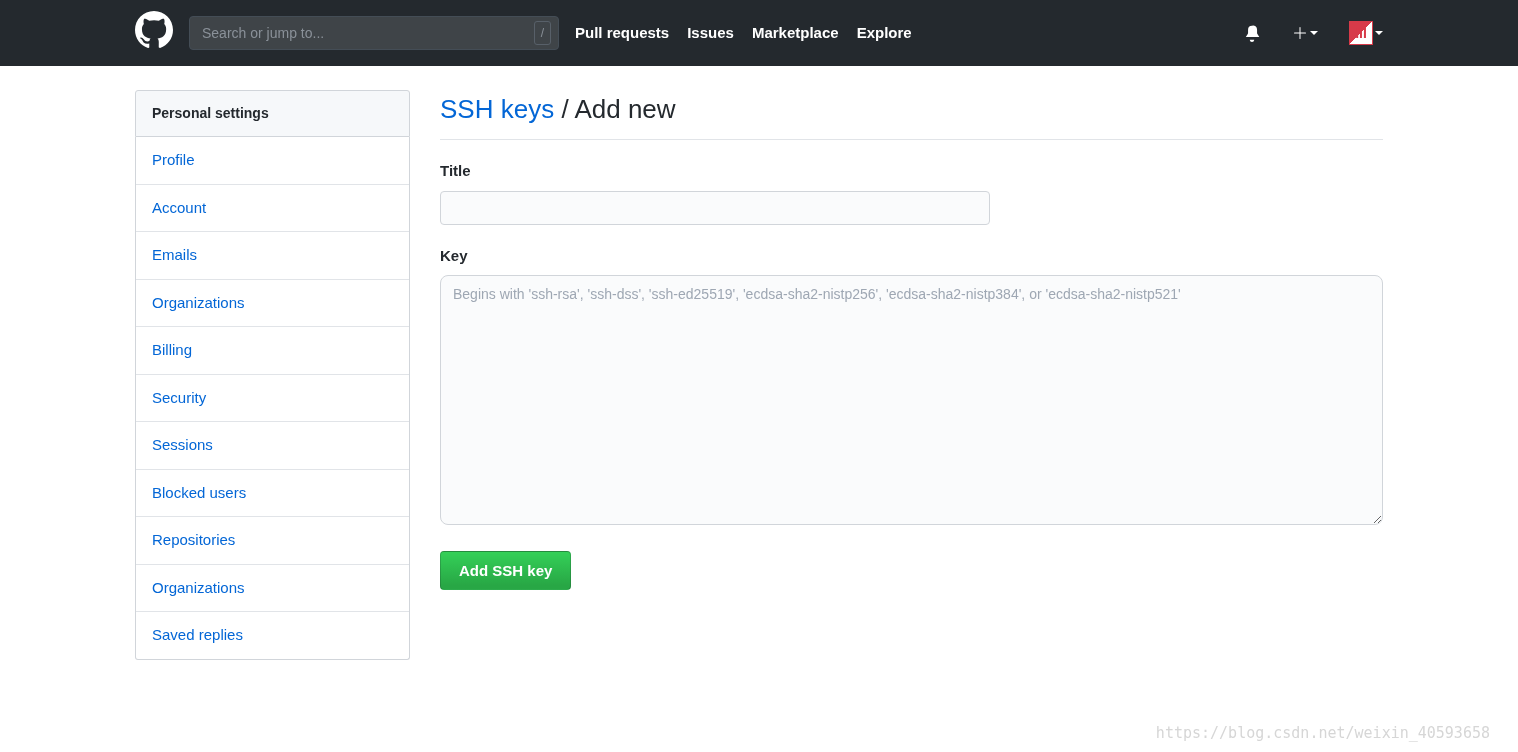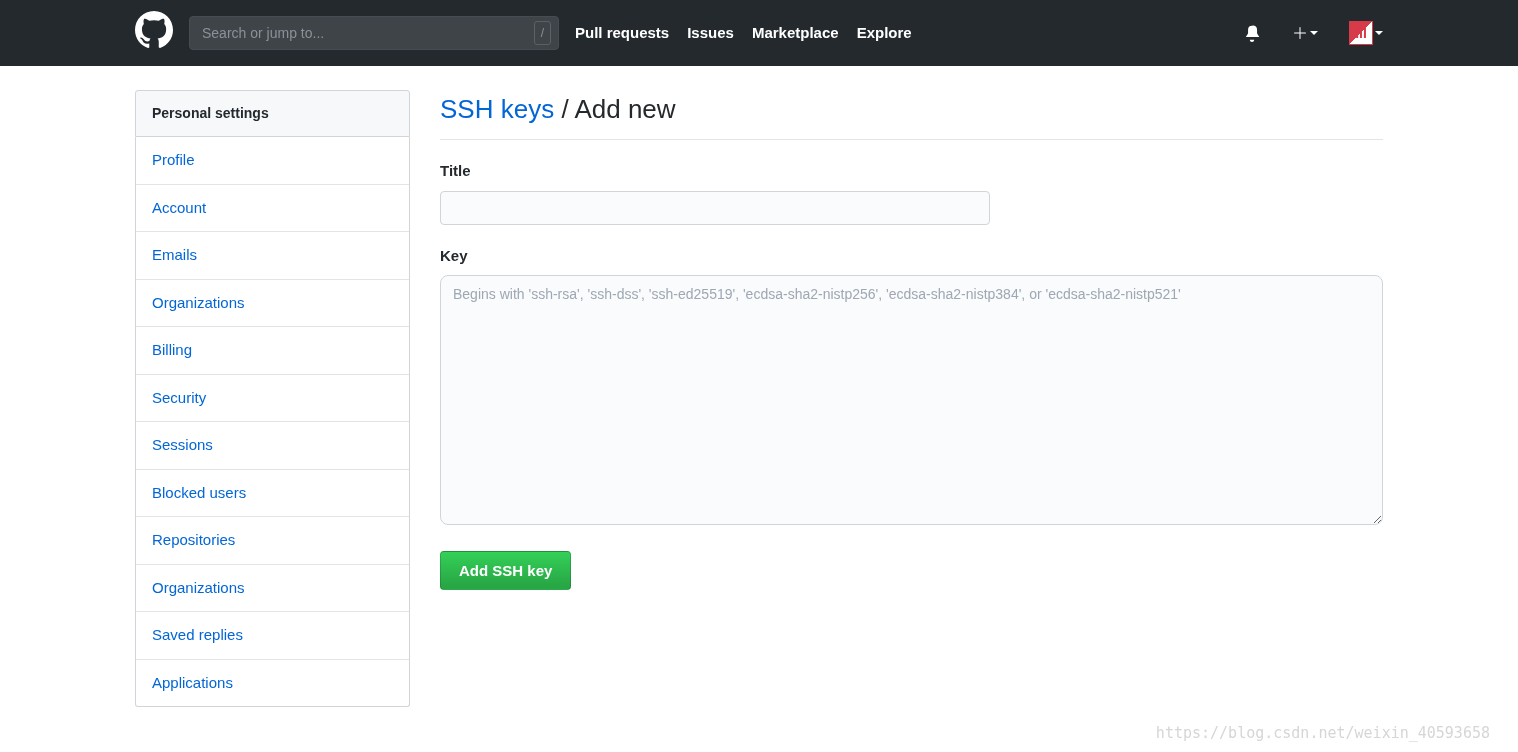--- a/index.html
+++ b/index.html
@@ -307,23 +307,20 @@
         </li>
         <li class="sidebar-item">
           <a>Repositories</a>
         </li>
         <li class="sidebar-item">
           <a>Organizations</a>
         </li>
         <li class="sidebar-item">
           <a>Saved replies</a>
         </li>
-        <li class="sidebar-item">
-          <a>Applications</a>
-        </li>
       </ul>
   </aside>
 
   <main class="main-content">
     <h1 class="page-title">
       <span class="link">SSH keys</span><span class="sep"> / </span><span>Add new</span>
     </h1>
 
     <div class="form-group">
       <label class="form-label">Title</label>

